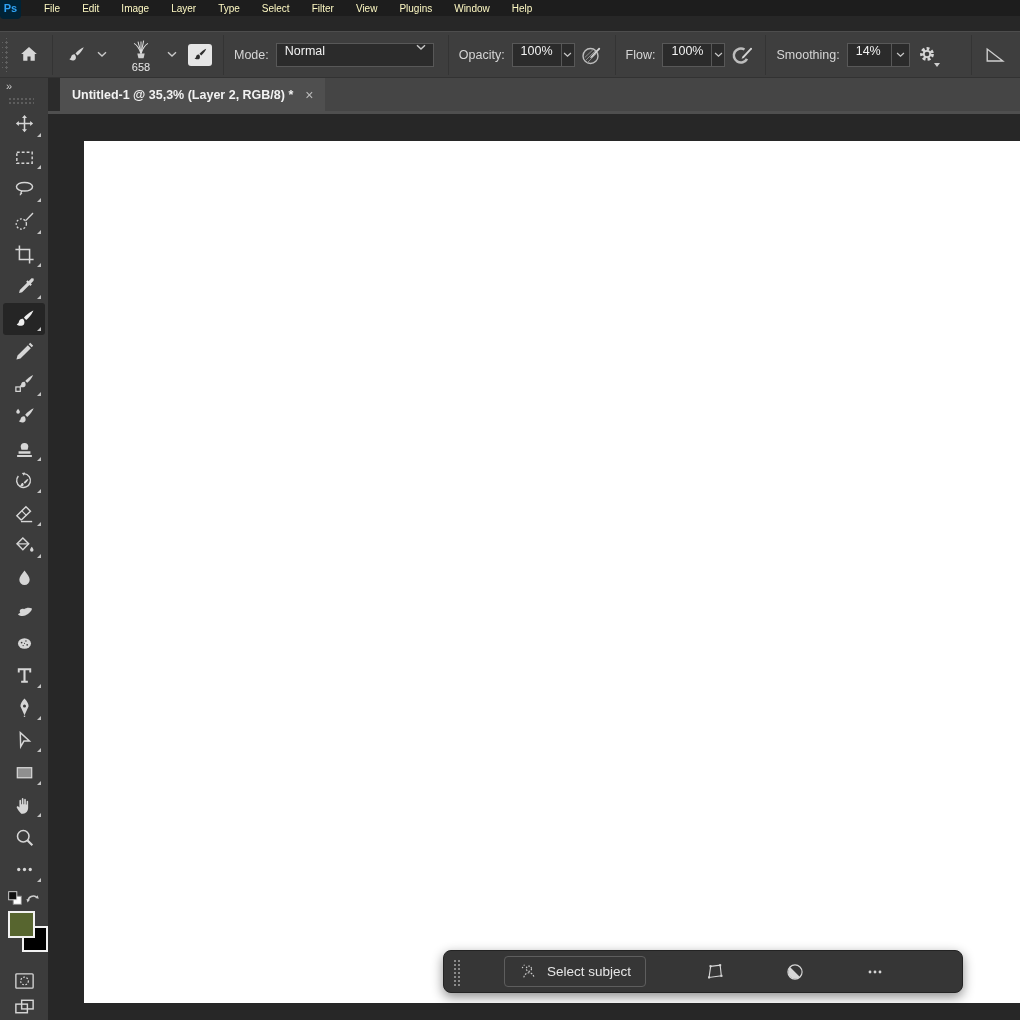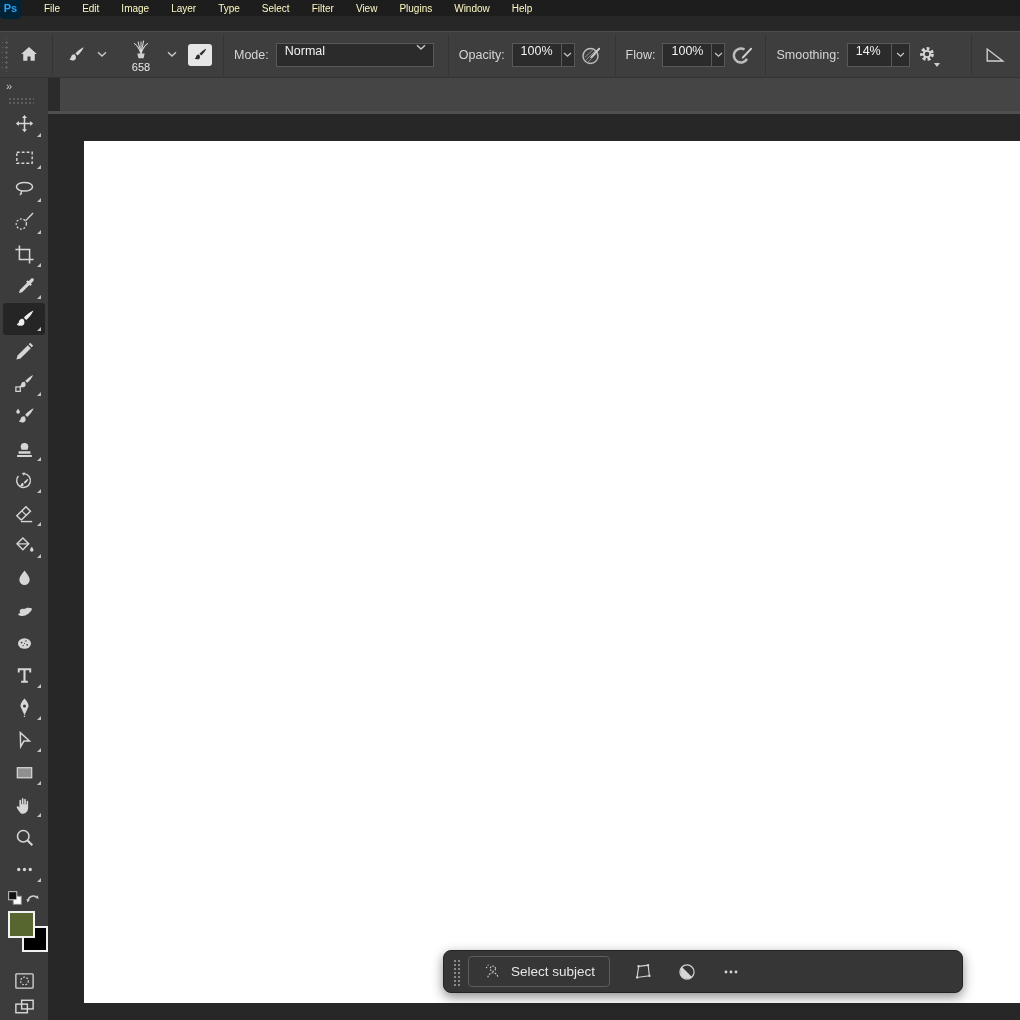--- a/index.html
+++ b/index.html
@@ -71,21 +71,21 @@
                border:2px solid #f2f2f2; z-index:1; }
   .tool.tall { height:26px; }
 
   
   .pasteboard { position:absolute; left:48px; top:114px; right:0; bottom:17px; background:#272727; }
   .canvas { position:absolute; left:36px; top:27px; right:0; bottom:0; background:#ffffff; }
 
   
   .taskbar { position:absolute; left:443px; top:950px; width:520px; height:43px; background:#363636;
              border:1px solid #232323; border-radius:8px; box-shadow:0 4px 12px rgba(0,0,0,.45);
-             display:flex; align-items:center; padding:0 10px 0 6px; z-index:6; }
+             display:flex; align-items:center; padding:0 10px 0 6px; z-index:6;gap:36px; }
   .tk-grip { width:8px; height:28px; margin:0 8px 0 2px;
              background-image:radial-gradient(circle,#8a8a8a 1.1px,transparent 1.3px);
              background-size:4px 4px; background-position:1px 1px; }
   .tk-btn { height:31px; border:1px solid #5e5e5e; border-radius:4px; background:transparent;
             color:#e6e6e6; font-size:13.5px; display:flex; align-items:center; gap:9px;
             padding:0 14px; margin-right:8px; font-family:"Liberation Sans",sans-serif; }
   .tk-icon-btn { width:38px; height:32px; display:flex; align-items:center; justify-content:center;
                  background:none; border:none; margin-left:6px; }
 
   
@@ -242,20 +242,24 @@
       <span>
           <svg width="22" height="22" viewBox="0 0 24 24">
             <path d="M3.5 18.5h17L3.5 5.5z" stroke="#cfcfcf" fill="none" stroke-width="1.5"></path>
           </svg>
         </span>
     </button>
   </div>
 
   <div class="tab-bar">
     <div class="tab-gap"></div>
+    <div class="tab">
+      <span>Untitled-1 @ 35,3% (Layer 2, RGB/8) *</span>
+      <span class="tab-close">×</span>
+    </div>
   </div>
   <div class="tab-strip"></div>
 
   <div class="pasteboard">
     <div class="canvas" style="background-color: rgb(255, 255, 255);"></div>
   </div>
 
   <div class="toolbar">
     <div class="tb-header">
       <div class="tb-collapse">»</div>

